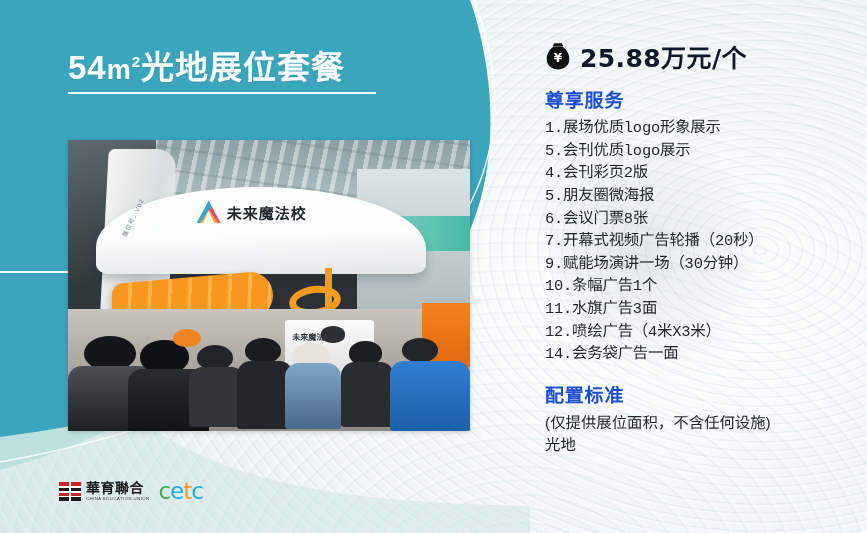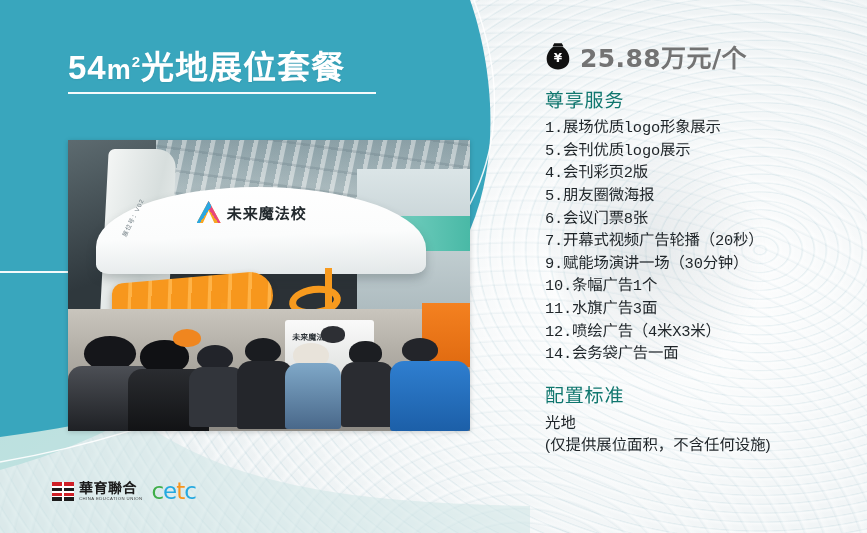--- a/index.html
+++ b/index.html
@@ -208,21 +208,21 @@
   
   .caption{
     position:absolute; left:68px; top:437px; width:402px;
     text-align:center;
     font-size:15px; color:#5b6b72; letter-spacing:3px;
     font-weight:500;
   }
 
   
   .logos{
-    position:absolute; left:52px; top:480px;
+    position:absolute; left:59px; top:480px;
     display:flex; align-items:center; gap:10px;
   }
   .logo-hy{ display:flex; align-items:center; gap:5px; }
   .hy-mark{
     width:22px; height:19px;
     background:
       linear-gradient(180deg,
         #cf2027 0 22%, #ffffff 22% 30%,
         #1b1b1b 30% 48%, #ffffff 48% 56%,
         #cf2027 56% 74%, #ffffff 74% 80%,
@@ -256,26 +256,26 @@
   
   .right-col{
     position:absolute; left:545px; top:38px; width:312px;
   }
   .price-row{
     display:flex; align-items:center; gap:9px;
     margin-bottom:11px;
   }
   .bag{ width:26px; height:28px; flex:none; }
   .price{
-    font-size:25px; font-weight:bold; color:#737373;
+    font-size:25px; font-weight:bold; color:#0f172a;
     letter-spacing:.4px;
     font-family:"DejaVu Sans",sans-serif;
   }
   .sec-head{
-    font-size:19px; font-weight:normal; color:#0f766e;
+    font-size:19px; font-weight:bold; color:#1d4ed8;
     letter-spacing:.8px; margin-bottom:5px;
   }
   ol.svc{ list-style:none;font-family:Liberation Mono, monospace; }
   ol.svc li{
     font-size:15.4px; color:#1e2428; line-height:1.47;
     letter-spacing:-.2px;
     white-space:nowrap;
   }
   .cfg-block{ margin-top:14px; }
   .cfg-line{
@@ -396,18 +396,18 @@
       <li>7.开幕式视频广告轮播（20秒）</li>
       <li>9.赋能场演讲一场（30分钟）</li>
       <li>10.条幅广告1个</li>
       <li>11.水旗广告3面</li>
       <li>12.喷绘广告（4米X3米）</li>
       <li>14.会务袋广告一面</li>
     </ol>
 
     <div class="cfg-block">
       <div class="sec-head">配置标准</div>
+      <div class="cfg-line">(仅提供展位面积，不含任何设施)</div>
       <div class="cfg-line">光地</div>
-      <div class="cfg-line">(仅提供展位面积，不含任何设施)</div>
     </div>
 
   </div>
 </div>
 
 </body></html>

